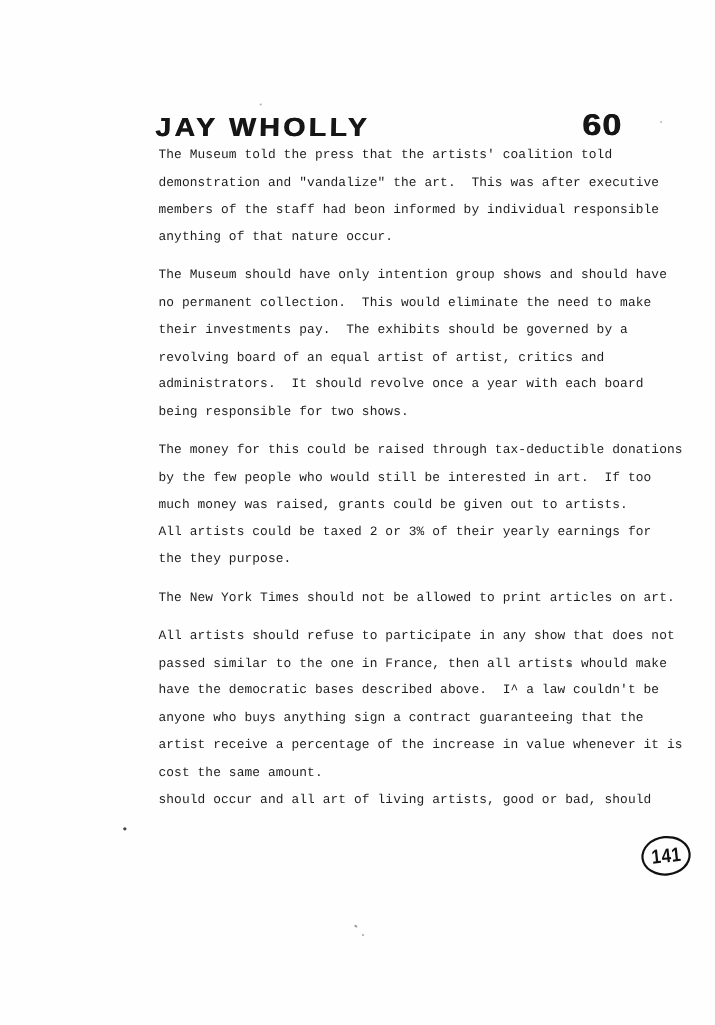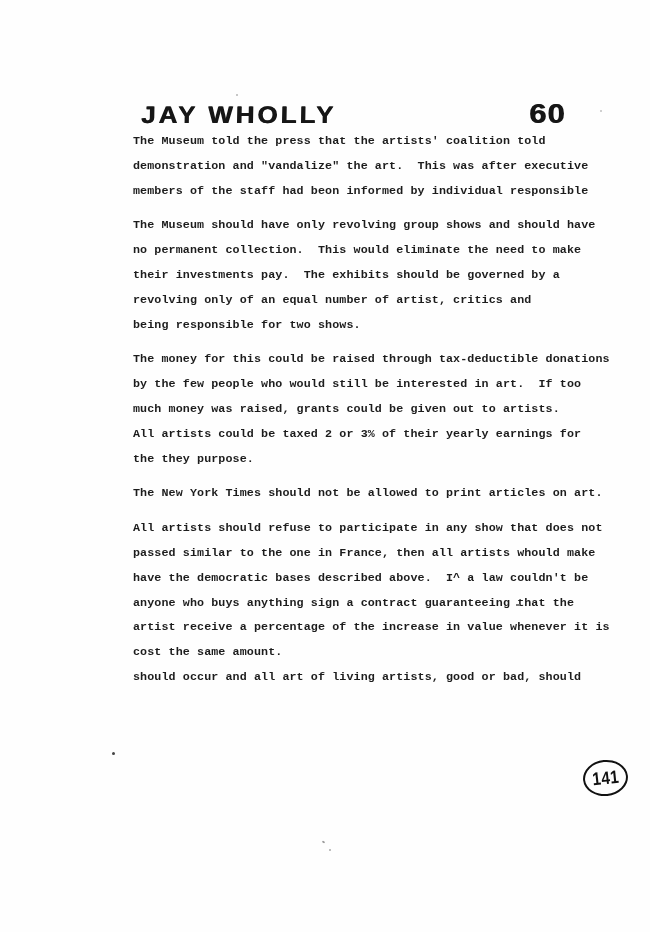--- a/index.html
+++ b/index.html
@@ -30,22 +30,23 @@
   }
   .docbody{
     position:absolute;left:133px;top:129px;width:500px;
     color:#1c1c1c;
   }
   .para{margin:0 0 10px 0;}
   .tline{
     white-space:pre;
     font-size:11.7px;
     line-height:24.8px;
-    font-weight:bold;
+    font-weight:normal;
     letter-spacing:0.1px;
+    margin-left:11px;
   }
   .stamp{
     position:absolute;left:583px;top:760px;
     width:41px;height:32px;
     border:2.6px solid #111;
     border-radius:50%;
     transform:rotate(-6deg);
     display:flex;align-items:center;justify-content:center;
   }
   .stamp-num{
@@ -69,26 +70,28 @@
 
   <div class="hand author">JAY WHOLLY</div>
 
   <div class="hand pagenum">60</div>
 
   <div class="docbody">
       <div class="para">
         <div class="tline">The Museum told the press that the artists' coalition told</div>
         <div class="tline">demonstration and "vandalize" the art.  This was after executive</div>
         <div class="tline">members of the staff had beon informed by individual responsible</div>
+        <div class="tline">anything of that nature occur.</div>
       </div>
       <div class="para">
-        <div class="tline">The Museum should have only revolving group shows and should have</div>
+        <div class="tline">The Museum should have only intention group shows and should have</div>
         <div class="tline">no permanent collection.  This would eliminate the need to make</div>
         <div class="tline">their investments pay.  The exhibits should be governed by a</div>
-        <div class="tline">revolving only of an equal number of artist, critics and</div>
+        <div class="tline">revolving board of an equal artist of artist, critics and</div>
+        <div class="tline">administrators.  It should revolve once a year with each board</div>
         <div class="tline">being responsible for two shows.</div>
       </div>
       <div class="para">
         <div class="tline">The money for this could be raised through tax-deductible donations</div>
         <div class="tline">by the few people who would still be interested in art.  If too</div>
         <div class="tline">much money was raised, grants could be given out to artists.</div>
         <div class="tline">All artists could be taxed 2 or 3% of their yearly earnings for</div>
         <div class="tline">the they purpose.</div>
       </div>
       <div class="para">

